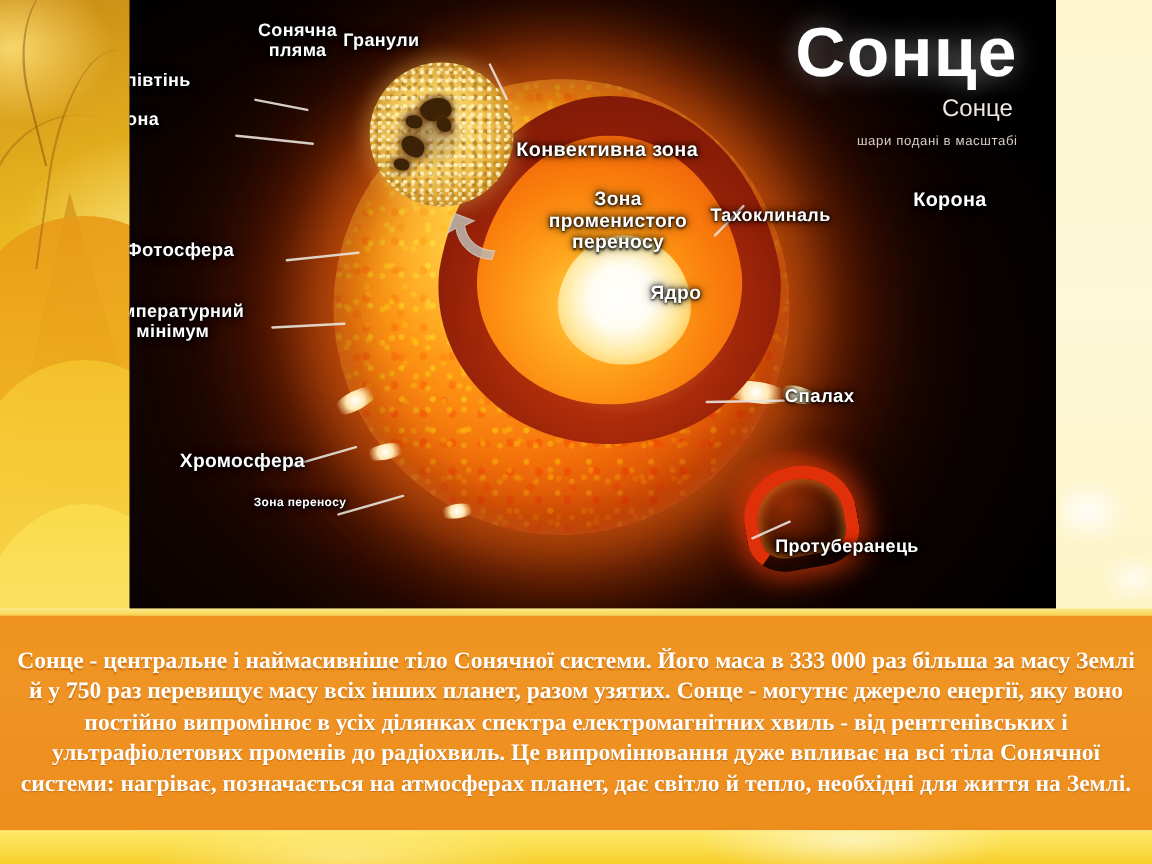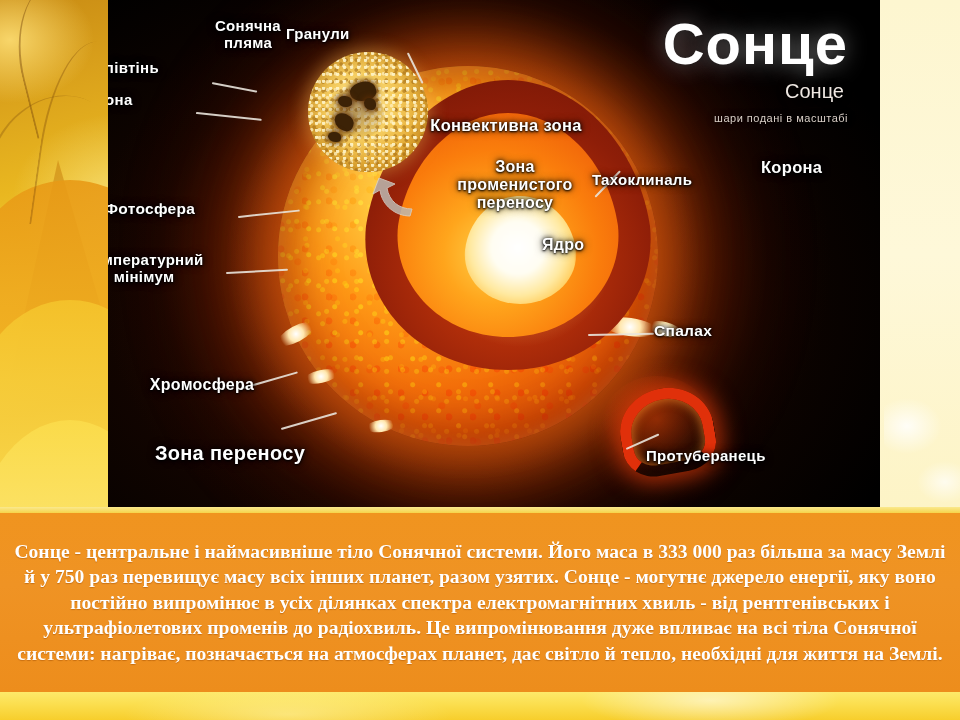--- a/index.html
+++ b/index.html
@@ -309,21 +309,21 @@
     </div>
     <div class="lbl ctr" style="left:300px;top:116px;width:196px;font-size:16.5px;">Конвективна зона</div>
     <div class="lbl" style="left:484px;top:172px;font-size:15px;">Тахоклиналь</div>
     <div class="lbl" style="left:434px;top:236px;font-size:16px;">Ядро</div>
 
     <div class="lbl" style="left:610px;top:158px;font-size:16.5px;margin-left:43px;">Корона</div>
     <div class="lbl" style="left:546px;top:322px;font-size:15.5px;">Спалах</div>
     <div class="lbl" style="left:538px;top:448px;font-size:15px;">Протуберанець</div>
 
     <div class="lbl rt" style="left:-4px;top:376px;width:196px;font-size:16px;">Хромосфера</div>
-    <div class="lbl rt" style="left:20px;top:414px;width:204px;font-size:20px;margin-top:28px;">Зона переносу</div>
+    <div class="lbl rt" style="left:40px;top:414px;width:204px;font-size:10px;">Зона переносу</div>
 
     <div id="t-sonce">Сонце</div>
     <div id="t-budova">Сонце</div>
     <div id="t-scale">шари подані в масштабі</div>
   </div>
 
   <div id="band-top-strip"></div>
   <div id="textband">
     <p id="bandtext">Сонце - центральне і наймасивніше тіло Сонячної системи. Його маса в 333 000 раз більша за масу Землі й у 750 раз перевищує масу всіх інших планет, разом узятих. Сонце - могутнє джерело енергії, яку воно постійно випромінює в усіх ділянках спектра електромагнітних хвиль - від рентгенівських і ультрафіолетових променів до радіохвиль. Це випромінювання дуже впливає на всі тіла Сонячної системи: нагріває, позначається на атмосферах планет, дає світло й тепло, необхідні для життя на Землі.</p>
   </div>

